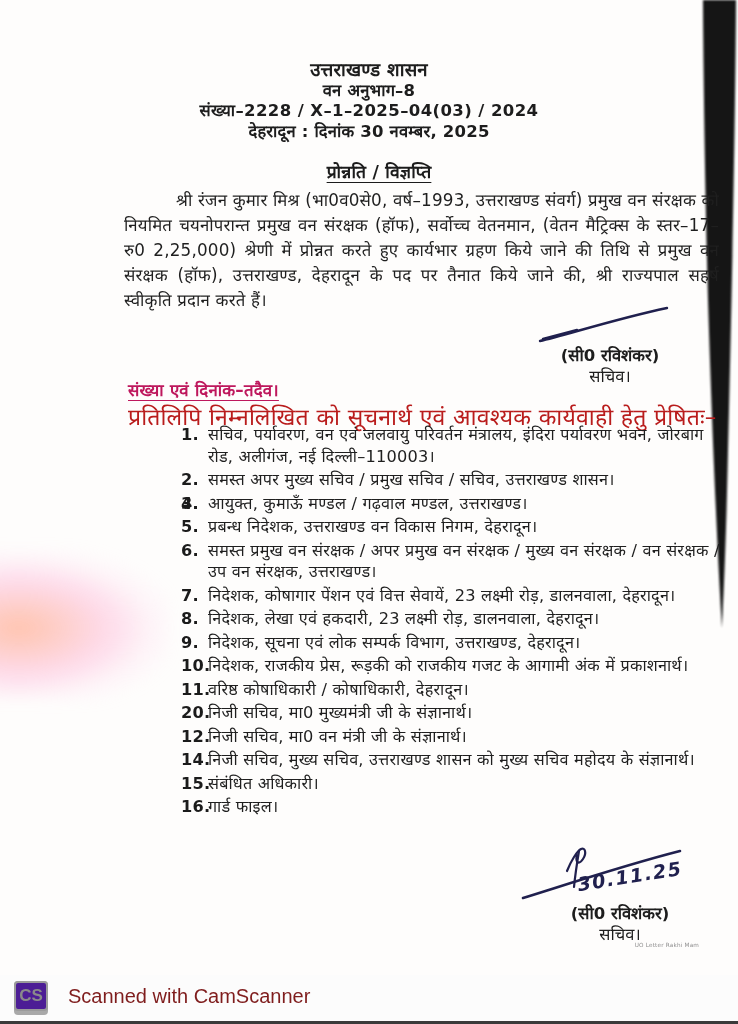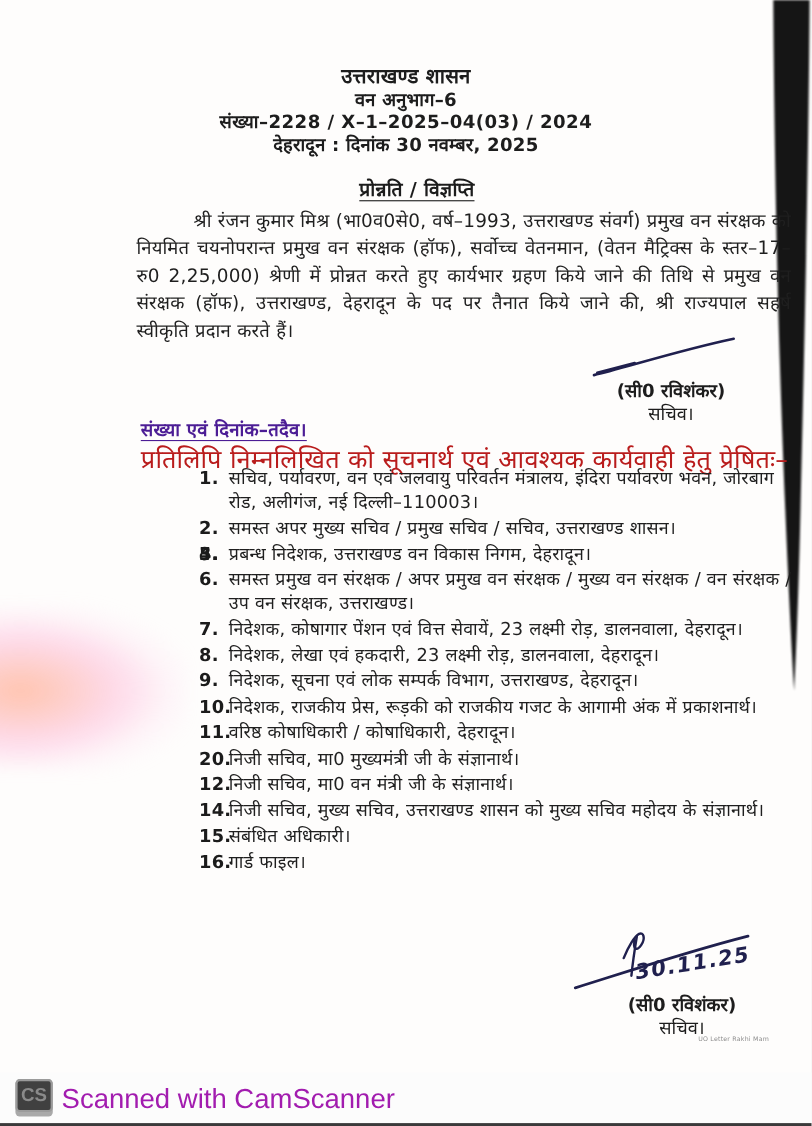--- a/index.html
+++ b/index.html
@@ -44,21 +44,21 @@
   .sig-name{font-size:16.5px;font-weight:bold;color:#1d1d1d;line-height:21px;}
   .sig-desg{font-size:16.5px;font-weight:500;color:#1d1d1d;line-height:21px;}
   .sig2{position:absolute;top:843px;left:505px;width:230px;text-align:center;}
   .sig2 .hand{position:relative;height:60px;}
   .footnote{
     position:absolute;top:941px;left:633px;font-size:6px;color:#8d8d8d;
     transform:scale(.95);letter-spacing:.2px;
   }
   
   .refline{
-    position:absolute;top:378px;left:128px;font-size:16.8px;font-weight:bold;color:#4c1d95;
+    position:absolute;top:378px;left:128px;font-size:16.8px;font-weight:bold;color:#be185d;
   }
   .refline span{text-decoration:underline;text-underline-offset:4px;}
   .copyline{
     position:absolute;top:400px;left:128px;width:594px;font-size:23px;font-weight:500;color:#b91c1c;
   }
   
   .rcpts{
     position:absolute;top:424px;left:181px;width:540px;
     font-size:16.2px;line-height:21.5px;color:#1f1f1f;font-weight:500;
     list-style:none;margin:0;padding:0;
@@ -67,27 +67,27 @@
   .rcpts .num{position:absolute;left:0;top:0;font-weight:bold;color:#1b1b1b;}
   
   .cs-footer{
     position:absolute;left:0;bottom:3px;width:738px;height:46px;background:#fcfcfc;
   }
   .cs-badge{
     position:absolute;left:14px;top:6px;width:34px;height:34px;border-radius:4px;
     background:#a9a9a9;
   }
   .cs-badge .inner{
-    position:absolute;left:0;top:0;width:30px;height:26px;background:#404040;
+    position:absolute;left:0;top:0;width:30px;height:26px;background:#4c1d95;
     border:2px solid #9b9b9b;border-radius:4px;
     font-size:17px;font-weight:bold;color:#8a8a8a;text-align:center;line-height:26px;
     font-family:"Liberation Sans",sans-serif;
   }
   .cs-text{
-    position:absolute;left:56px;top:10px;font-size:25px;color:#a21caf;
+    position:absolute;left:68px;top:10px;font-size:20px;color:#7f1d1d;
     font-family:"Liberation Sans",sans-serif;
   }
   .bottom-line{position:absolute;left:0;bottom:0;width:738px;height:3px;background:#3a3a3a;}
   .ink{stroke:#20204e;fill:none;stroke-linecap:round;}
   .hand-date{
     position:absolute;left:72px;top:22px;color:#20204e;font-size:19px;font-weight:bold;
     font-style:italic;transform:rotate(-9deg);letter-spacing:1.5px;
     font-family:"DejaVu Sans",sans-serif;
   }
 </style>
@@ -97,21 +97,21 @@
 <div class="scan">
 
   <svg class="edge-wedge" width="48" height="660" viewBox="0 0 48 660">
     <path d="M13,0 L46,0 C45.5,110 42,290 38,450 C36.5,525 34,590 32,628 C28,565 22,430 18,300 C15.5,205 13.5,90 13,0 Z" fill="#0c0c0c" opacity="0.96" style="filter:blur(1px)"></path>
   </svg>
 
   <div class="pink-smudge"></div>
 
   <div class="hdr doc-text">
     <div class="org">उत्तराखण्ड शासन</div>
-    <div class="dept">वन अनुभाग–6</div>
+    <div class="dept">वन अनुभाग–8</div>
     <div class="num">संख्या–2228 / X–1–2025–04(03) / 2024</div>
     <div class="pd">देहरादून : दिनांक 30 नवम्बर, 2025</div>
   </div>
 
   <div class="title doc-text">
     <span>प्रोन्नति / विज्ञप्ति</span>
   </div>
 
   <div class="para doc-text">श्री रंजन कुमार मिश्र (भा0व0से0, वर्ष–1993, उत्तराखण्ड संवर्ग) प्रमुख वन संरक्षक को नियमित चयनोपरान्त प्रमुख वन संरक्षक (हॉफ), सर्वोच्च वेतनमान, (वेतन मैट्रिक्स के स्तर–17–रु0 2,25,000) श्रेणी में प्रोन्नत करते हुए कार्यभार ग्रहण किये जाने की तिथि से प्रमुख वन संरक्षक (हॉफ), उत्तराखण्ड, देहरादून के पद पर तैनात किये जाने की, श्री राज्यपाल सहर्ष स्वीकृति प्रदान करते हैं।</div>
 
@@ -127,21 +127,21 @@
   <div class="refline doc-text">
     <span>संख्या एवं दिनांक–तदैव।</span>
   </div>
 
   <div class="copyline doc-text">प्रतिलिपि निम्नलिखित को सूचनार्थ एवं आवश्यक कार्यवाही हेतु प्रेषितः–</div>
 
   <ol class="rcpts doc-text">
     <li><span class="num">1.</span><span>सचिव, पर्यावरण, वन एवं जलवायु परिवर्तन मंत्रालय, इंदिरा पर्यावरण भवन, जोरबाग रोड, अलीगंज, नई दिल्ली–110003।</span></li>
     <li><span class="num">2.</span><span>समस्त अपर मुख्य सचिव / प्रमुख सचिव / सचिव, उत्तराखण्ड शासन।</span></li>
     <li><span class="num">3.</span></li>
-    <li><span class="num">4.</span></li>
+    <li><span class="num">4.</span><span>आयुक्त, कुमाऊँ मण्डल / गढ़वाल मण्डल, उत्तराखण्ड।</span></li>
     <li><span class="num">5.</span><span>प्रबन्ध निदेशक, उत्तराखण्ड वन विकास निगम, देहरादून।</span></li>
     <li><span class="num">6.</span><span>समस्त प्रमुख वन संरक्षक / अपर प्रमुख वन संरक्षक / मुख्य वन संरक्षक / वन संरक्षक / उप वन संरक्षक, उत्तराखण्ड।</span></li>
     <li><span class="num">7.</span><span>निदेशक, कोषागार पेंशन एवं वित्त सेवायें, 23 लक्ष्मी रोड़, डालनवाला, देहरादून।</span></li>
     <li><span class="num">8.</span><span>निदेशक, लेखा एवं हकदारी, 23 लक्ष्मी रोड़, डालनवाला, देहरादून।</span></li>
     <li><span class="num">9.</span><span>निदेशक, सूचना एवं लोक सम्पर्क विभाग, उत्तराखण्ड, देहरादून।</span></li>
     <li><span class="num">10.</span><span>निदेशक, राजकीय प्रेस, रूड़की को राजकीय गजट के आगामी अंक में प्रकाशनार्थ।</span></li>
     <li><span class="num">11.</span><span>वरिष्ठ कोषाधिकारी / कोषाधिकारी, देहरादून।</span></li>
     <li><span class="num">20.</span><span>निजी सचिव, मा0 मुख्यमंत्री जी के संज्ञानार्थ।</span></li>
     <li><span class="num">12.</span><span>निजी सचिव, मा0 वन मंत्री जी के संज्ञानार्थ।</span></li>
     <li><span class="num">14.</span><span>निजी सचिव, मुख्य सचिव, उत्तराखण्ड शासन को मुख्य सचिव महोदय के संज्ञानार्थ।</span></li>

